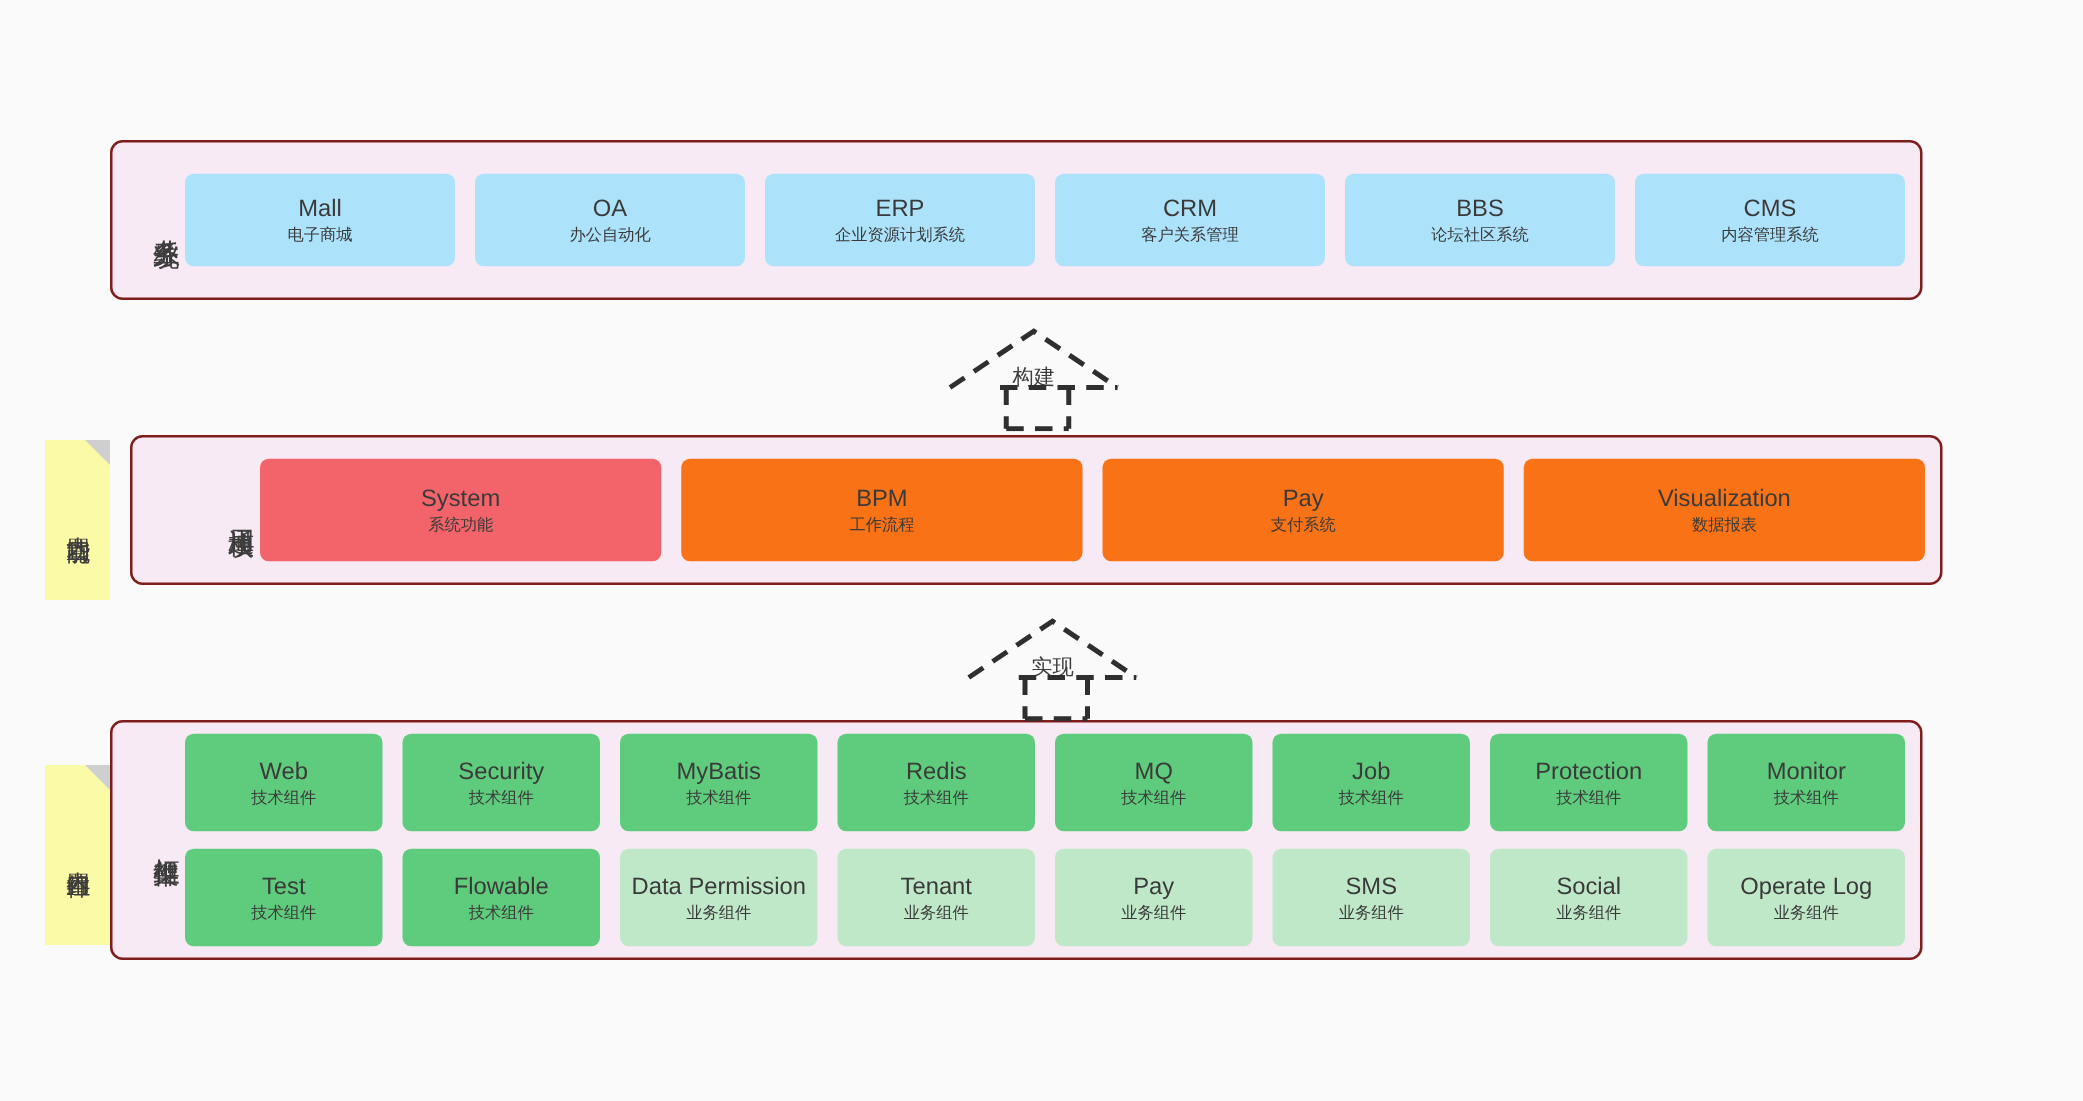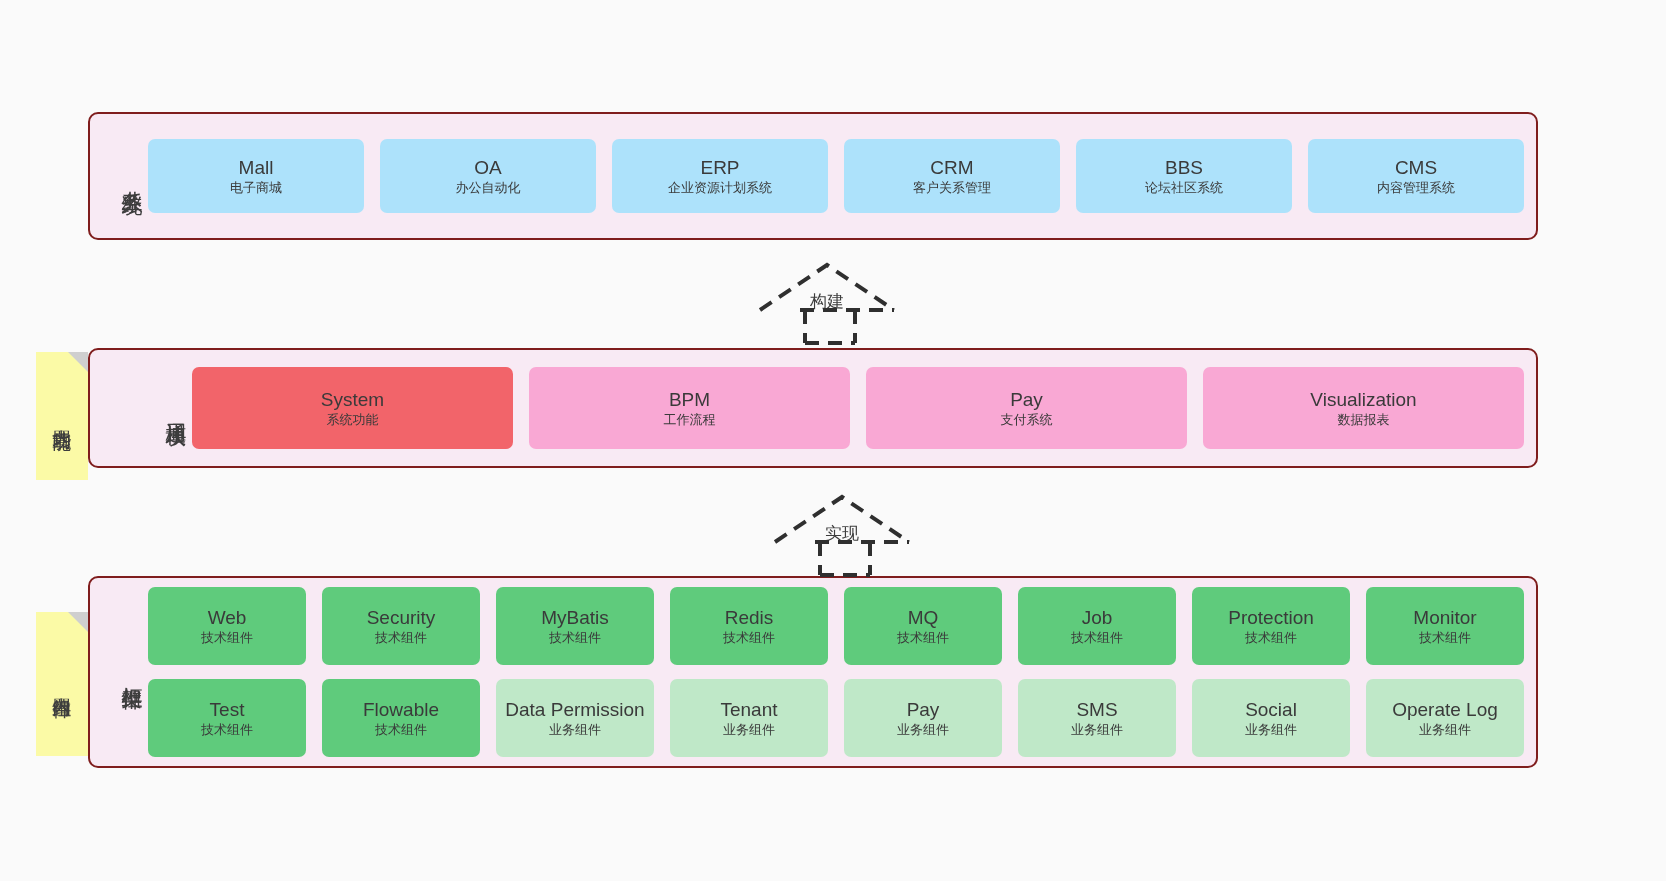--- a/index.html
+++ b/index.html
@@ -71,21 +71,21 @@
     text-align: center;
     box-sizing: border-box;
     padding: 6px 4px;
     line-height: 1.22;
   }
   .node .t1 { font-size: 19px; }
   .node .t2 { font-size: 13px; }
 
   .n-blue      { background: #ade2fb; }
   .n-red       { background: #f2646a; }
-  .n-pink      { background: #f9a8d4; }
+  .n-pink      { background: #f97316; }
   .n-green     { background: #5fcb7c; }
   .n-greenlite { background: #bfe8c8; }
 
   .h-business { height: 74px; }
   .h-common   { height: 82px; }
   .h-frame    { height: 78px; }
 
   
   .note {
     position: absolute;
@@ -171,21 +171,21 @@
     <path d="M 55 55 L 149 55" fill="none" stroke="#2f2f2f" stroke-width="4" stroke-dasharray="14,9"></path>
     <path d="M 60 55 L 60 88 M 110 55 L 110 88 M 60 88 L 110 88" fill="none" stroke="#2f2f2f" stroke-width="4" stroke-dasharray="14,9"></path>
   </svg>
   <div class="conn-label" style="left:810px; top:290px;">构建</div>
 
   <div class="note" style="left:36px; top:352px; height:128px;">
     <span class="fold"></span>
     <span class="note-text">内置功能</span>
   </div>
 
-  <div class="layer" id="layer-common" style="left:88px; top:348px; width:1450px; height:120px;padding-left:44px;">
+  <div class="layer" id="layer-common" style="left:104px; top:348px; width:1450px; height:120px;padding-left:44px;">
     <div class="layer-title">通用模块</div>
     <div class="layer-body">
       <div class="row">
         <div class="node n-red h-common">
           <span class="t1">System</span>
           <span class="t2">系统功能</span>
         </div>
         <div class="node n-pink h-common">
           <span class="t1">BPM</span>
           <span class="t2">工作流程</span>

